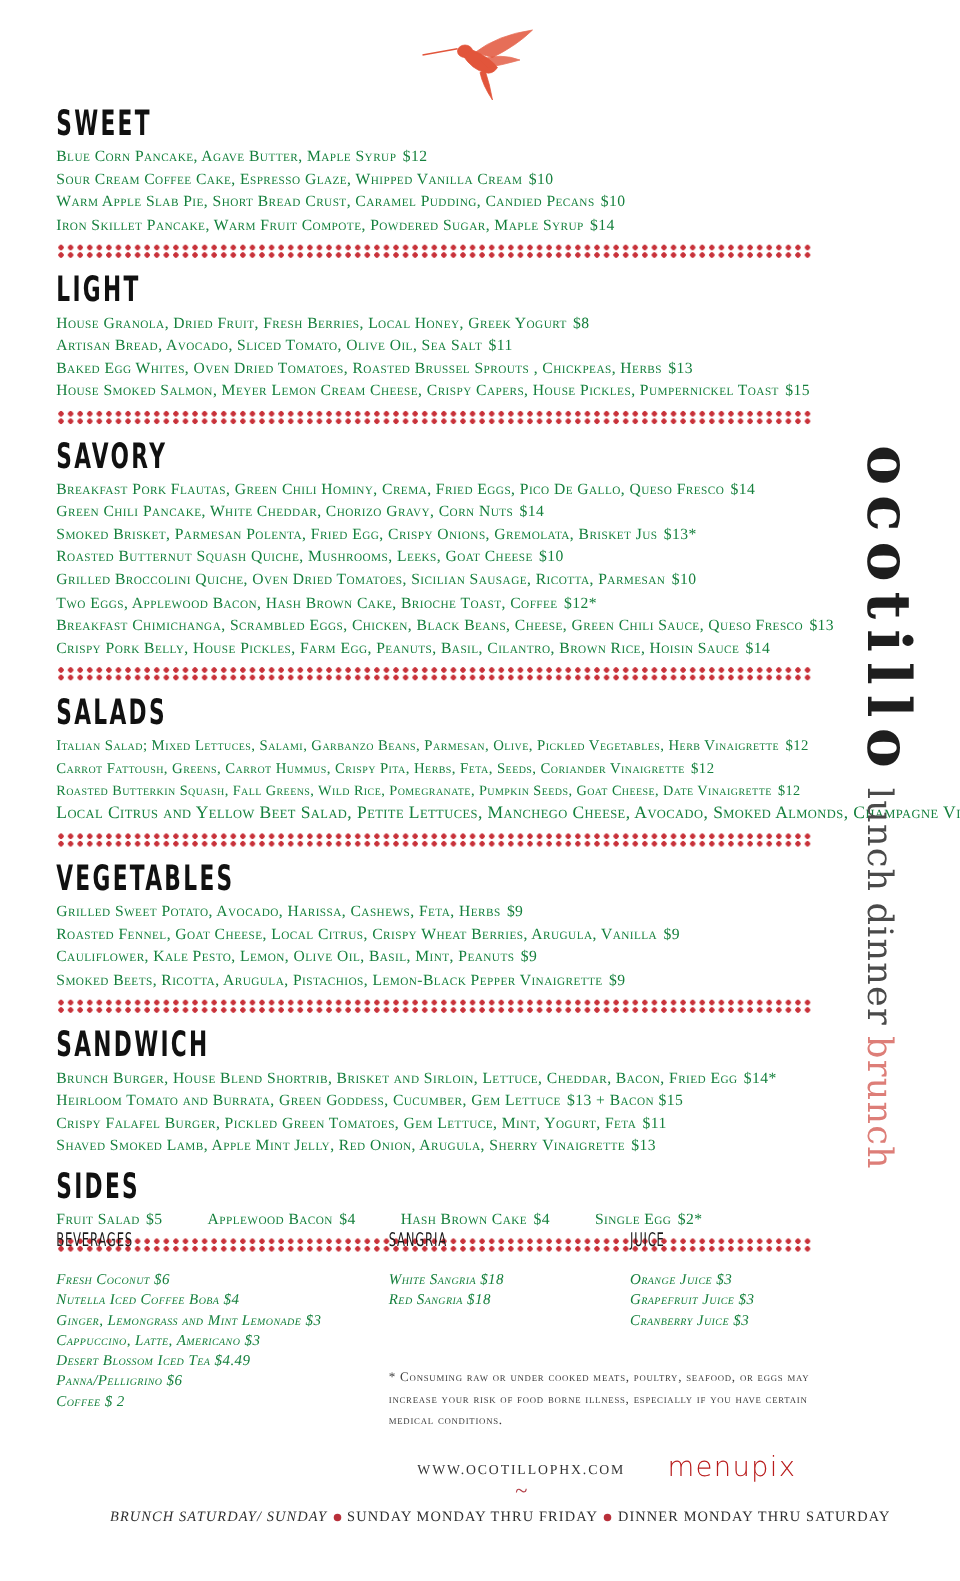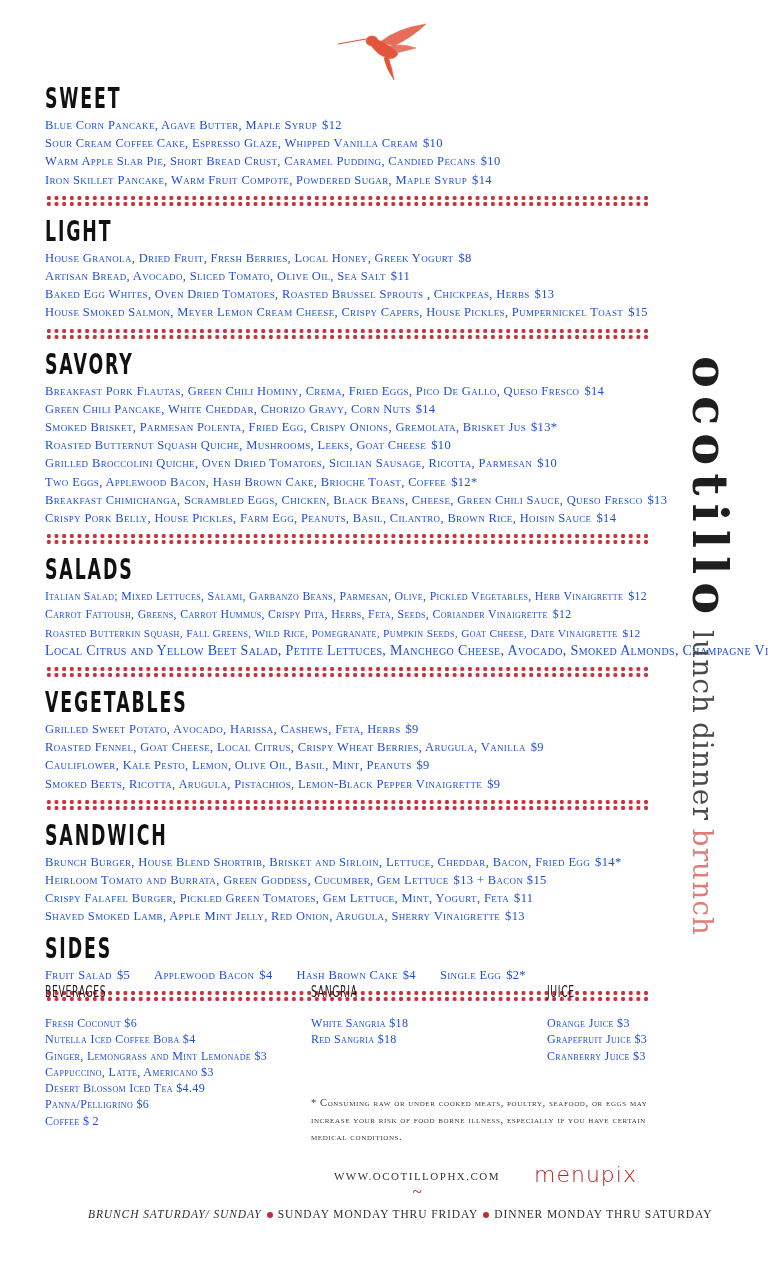--- a/index.html
+++ b/index.html
@@ -23,51 +23,51 @@
       white-space: nowrap;
     }
 
     .items { list-style: none; }
     .item {
       font-variant: small-caps;
       font-size: 12.5px;
       letter-spacing: 0.35px;
       line-height: 18.2px;
       white-space: nowrap;
-      color: #1d4ed8;
+      color: #15803d;
     }
     .item .price { margin-left: 5px; }
 
     .dots {
       height: 12px;
       margin: 6px 0 8px 0;
       width: 606px;
       background-image: radial-gradient(circle, #c8323a 1.9px, transparent 2.3px);
       background-size: 7.66px 6px;
       background-repeat: repeat;
     }
 
-    .sides-row { display: flex; gap: 24px; }
+    .sides-row { display: flex; gap: 36px; }
     .sides-row .item { display: inline-block; }
 
     .bottom { position: absolute; left: 45px; top: 982px; width: 640px; height: 170px; }
     .col { position: absolute; top: 0; }
     .col-title {
       font-family: "DejaVu Sans", "Liberation Sans", sans-serif;
       font-size: 15px;
       letter-spacing: 1px;
       color: #1a1a1a;
       transform: scaleX(0.62);
       transform-origin: left center;
       white-space: nowrap;
       height: 20px;
       line-height: 20px;
     }
     .col .items { margin-top: 13px; }
-    .col .item { line-height: 16.3px; font-size: 12px; }
+    .col .item { line-height: 16.3px; font-size: 12px; font-style: italic; }
 
     .disclaimer {
       position: absolute; left: 266px; top: 112px; width: 360px;
       font-variant: small-caps; font-size: 10.5px; letter-spacing: 0.6px; line-height: 17px; color: #3a3a3a;
     }
 
     .vertical-brand {
       position: absolute; left: 686px; top: 356px; width: 60px; height: 560px;
     }
     .vertical-inner {
@@ -208,21 +208,21 @@
   </div>
 
   <div class="col" style="left:266px;">
     <div class="col-title">SANGRIA</div>
     <ul class="items">
       <li class="item">White Sangria $18</li>
       <li class="item">Red Sangria  $18</li>
     </ul>
   </div>
 
-  <div class="col" style="left:502px;">
+  <div class="col" style="left:459px;">
     <div class="col-title">JUICE</div>
     <ul class="items">
       <li class="item">Orange Juice $3</li>
       <li class="item">Grapefruit Juice $3</li>
       <li class="item">Cranberry Juice $3</li>
     </ul>
   </div>
 
   <div class="disclaimer">* Consuming raw or under cooked meats, poultry, seafood, or eggs may increase your risk of food borne illness, especially if you have certain medical conditions.</div>
 </div>

